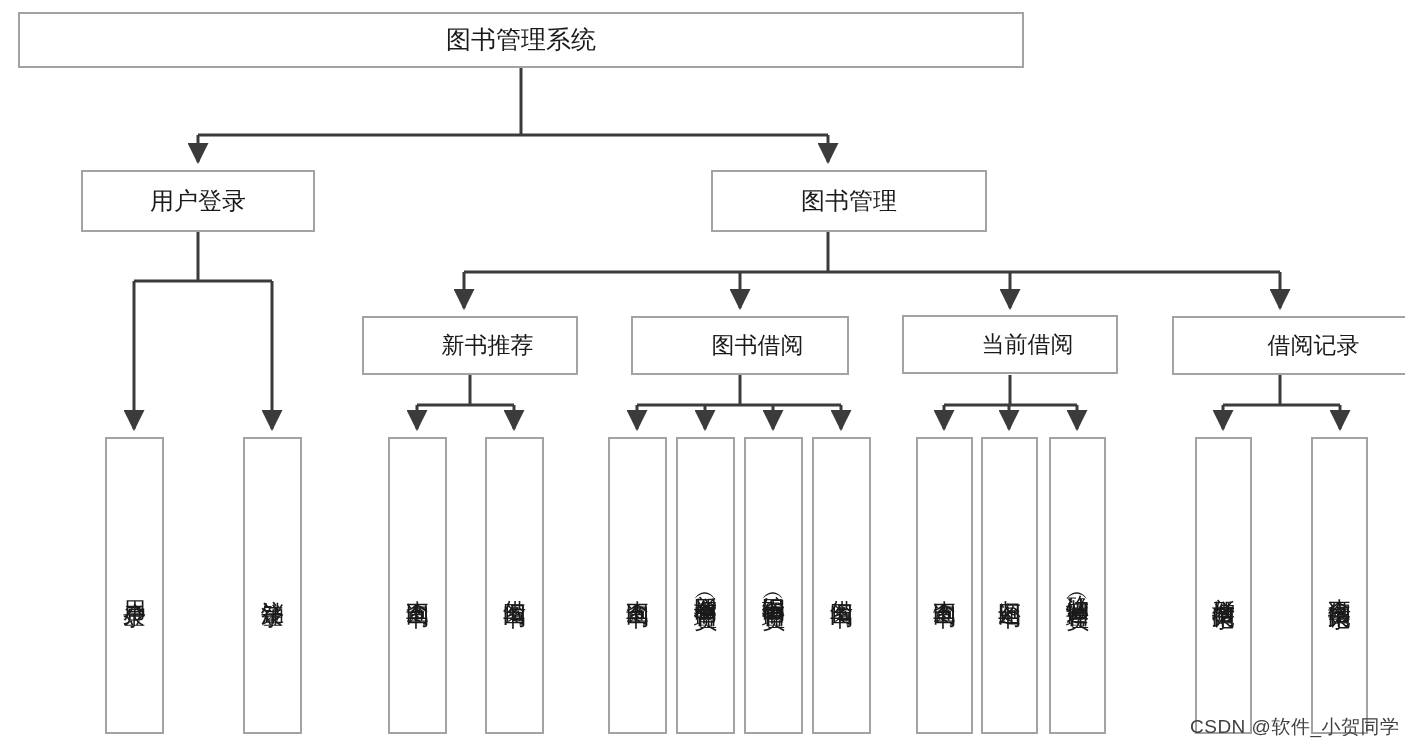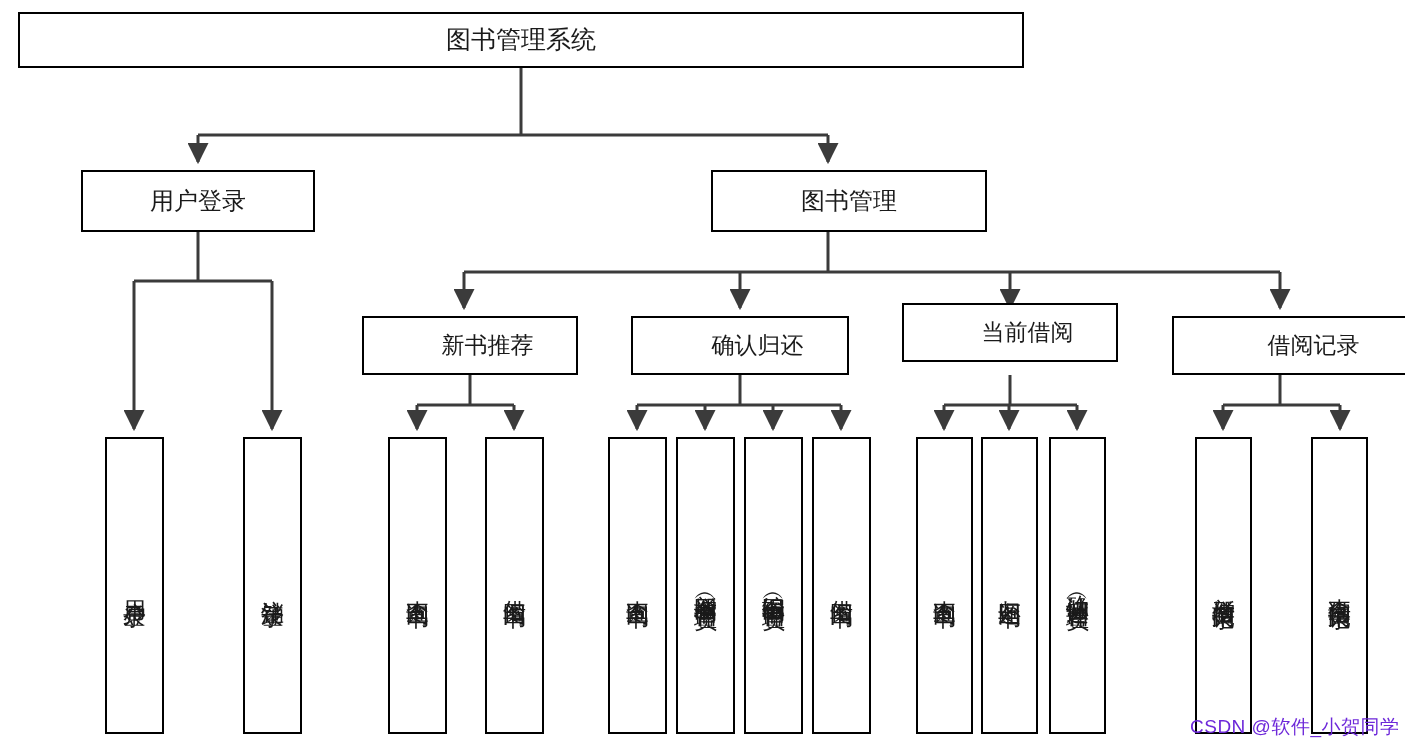--- a/index.html
+++ b/index.html
@@ -22,21 +22,21 @@
     left: 0;
     top: 0;
     width: 1405px;
     height: 747px;
     pointer-events: none;
   }
   .node {
     position: absolute;
     box-sizing: border-box;
     background: #ffffff;
-    border: 2px solid #000000;
+    border: 2px solid #a3a3a3;
     display: flex;
     align-items: center;
     justify-content: center;
     color: #1a1a1a;
   }
   .node.root       { font-size: 25px; }
   .node.level2     { font-size: 24px; }
   .node.level3     { font-size: 23px; padding-left: 35px; }
   .node.leaf       { font-size: 23px; align-items: center; justify-content: center; }
   .node .label {
@@ -44,21 +44,21 @@
     white-space: nowrap;
   }
   .node.leaf .label {
     writing-mode: vertical-rl;
     text-orientation: upright;
     letter-spacing: 2px;
     line-height: 1;
   }
   .watermark {
     position: absolute;
-    color: #6d28d9;
+    color: #404040;
     font-size: 19px;
     white-space: nowrap;
     letter-spacing: 0.5px;
   }
 </style>
 </head>
 <body>
 
 <div id="canvas">
 
@@ -122,24 +122,24 @@
 
   <div class="node level2" style="left:711px; top:170px; width:276px; height:62px;">
     <span class="label">图书管理</span>
   </div>
 
   <div class="node level3" style="left:362px; top:316px; width:216px; height:59px;">
     <span class="label">新书推荐</span>
   </div>
 
   <div class="node level3" style="left:631px; top:316px; width:218px; height:59px;">
-    <span class="label">确认归还</span>
+    <span class="label">图书借阅</span>
   </div>
 
-  <div class="node level3" style="left:902px; top:303px; width:216px; height:59px;">
+  <div class="node level3" style="left:902px; top:315px; width:216px; height:59px;">
     <span class="label">当前借阅</span>
   </div>
 
   <div class="node level3" style="left:1172px; top:316px; width:248px; height:59px;">
     <span class="label">借阅记录</span>
   </div>
 
   <div class="node leaf" style="left:105px; top:437px; width:59px; height:297px;">
     <span class="label">用户登录</span>
   </div>

